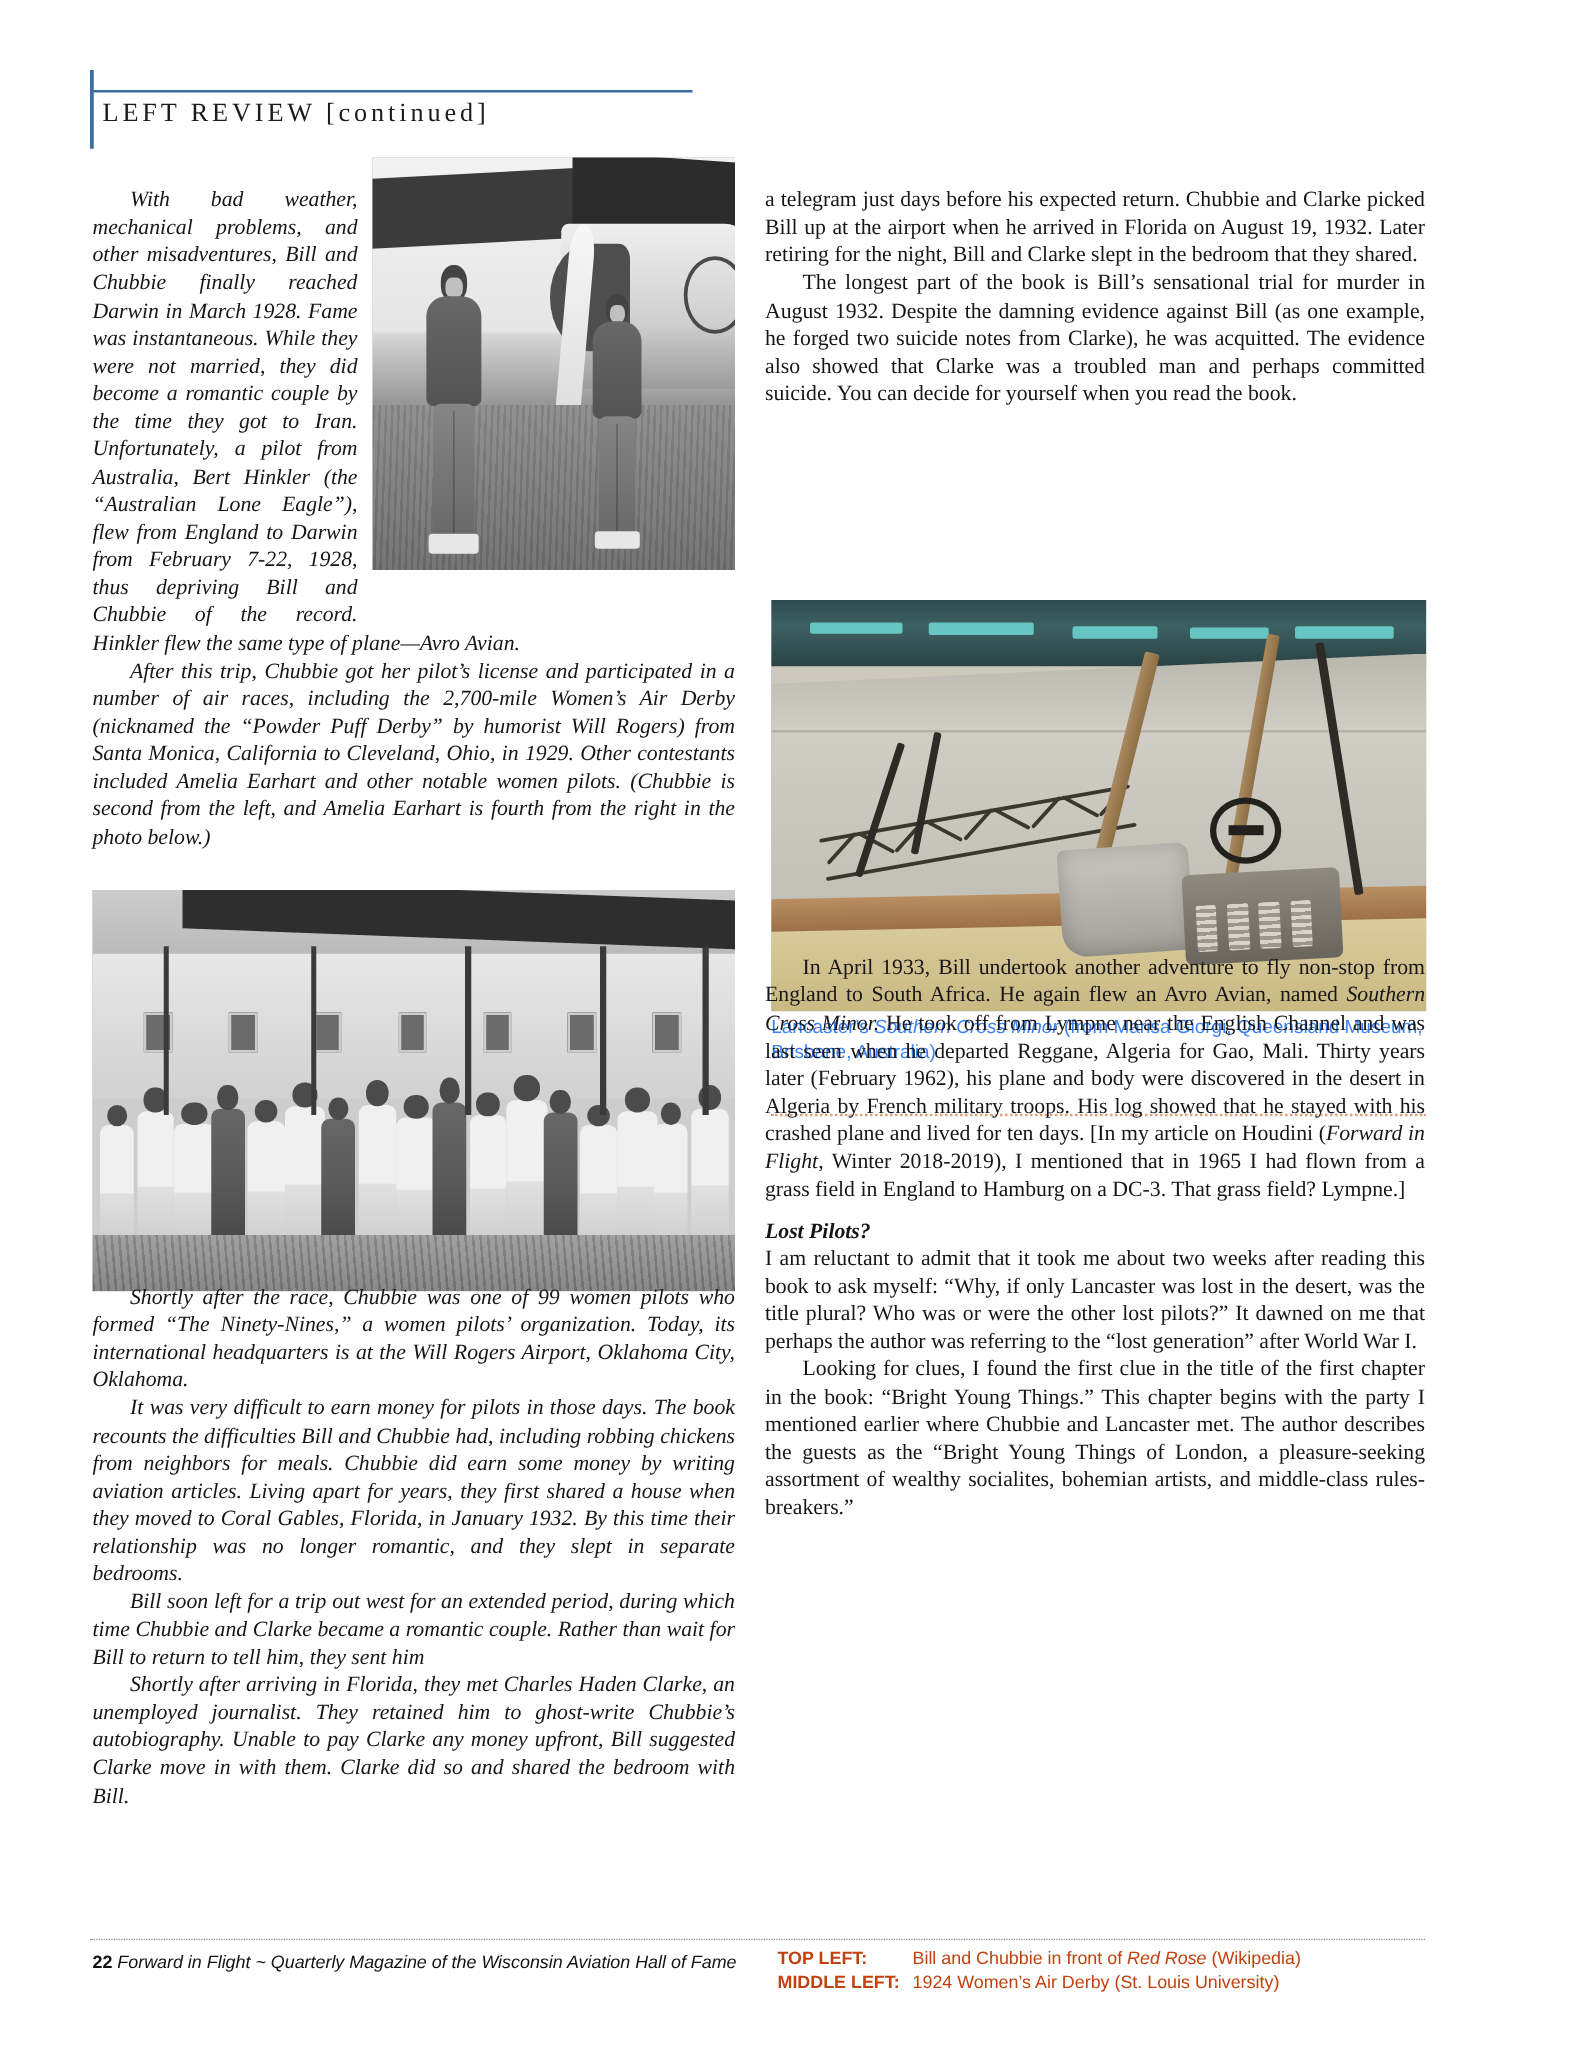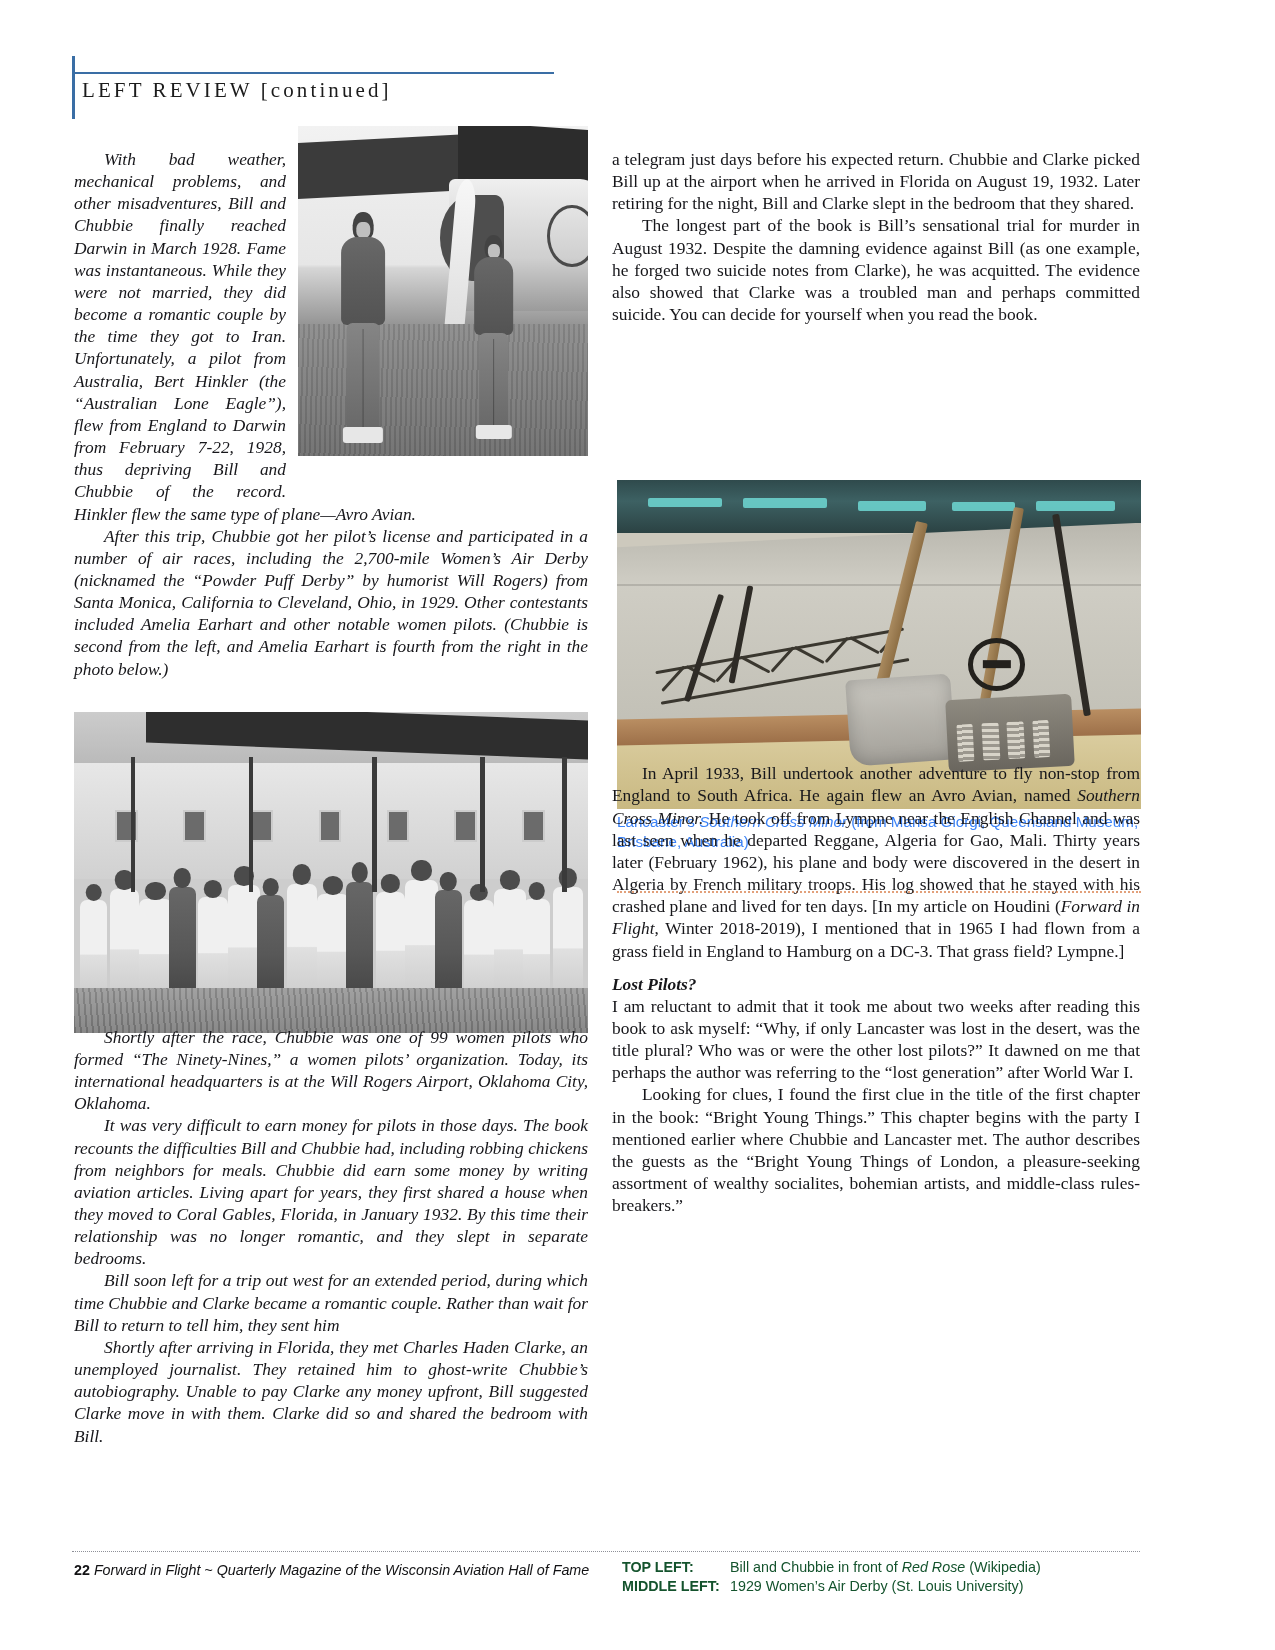--- a/index.html
+++ b/index.html
@@ -323,21 +323,21 @@
   }
   .foot-left .pg { font-weight: bold; font-style: normal; }
   .foot-left .mg { font-style: italic; }
   .credits {
     position: absolute;
     left: 622px;
     top: 1558px;
     font-family: "Liberation Sans", "DejaVu Sans", sans-serif;
     font-size: 14.3px;
     line-height: 19px;
-    color: #14532d;
+    color: #c2410c;
     white-space: nowrap;
   }
   .credits .lbl { font-weight: bold; }
   .credits em { font-style: italic; }
   .credits .row { display: block; }
   .credits .row .lbl { display: inline-block; min-width: 108px; }
 </style>
 </head>
 <body>
 
@@ -485,17 +485,17 @@
   <div class="foot-rule"></div>
   <div class="foot-left">
     <span class="pg">22</span>
     <span class="mg">Forward in Flight ~ Quarterly Magazine of the Wisconsin Aviation Hall of Fame</span>
   </div>
   <div class="credits">
     <span class="row">
       <span class="lbl">TOP LEFT:</span><span>Bill and Chubbie in front of </span><em>Red Rose</em><span> (Wikipedia)</span>
     </span>
     <span class="row">
-      <span class="lbl">MIDDLE LEFT:</span><span>1929 Women’s Air Derby (St. Louis University)</span>
+      <span class="lbl">MIDDLE LEFT:</span><span>1924 Women’s Air Derby (St. Louis University)</span>
     </span>
   </div>
 
 </div>
 
 </body></html>

